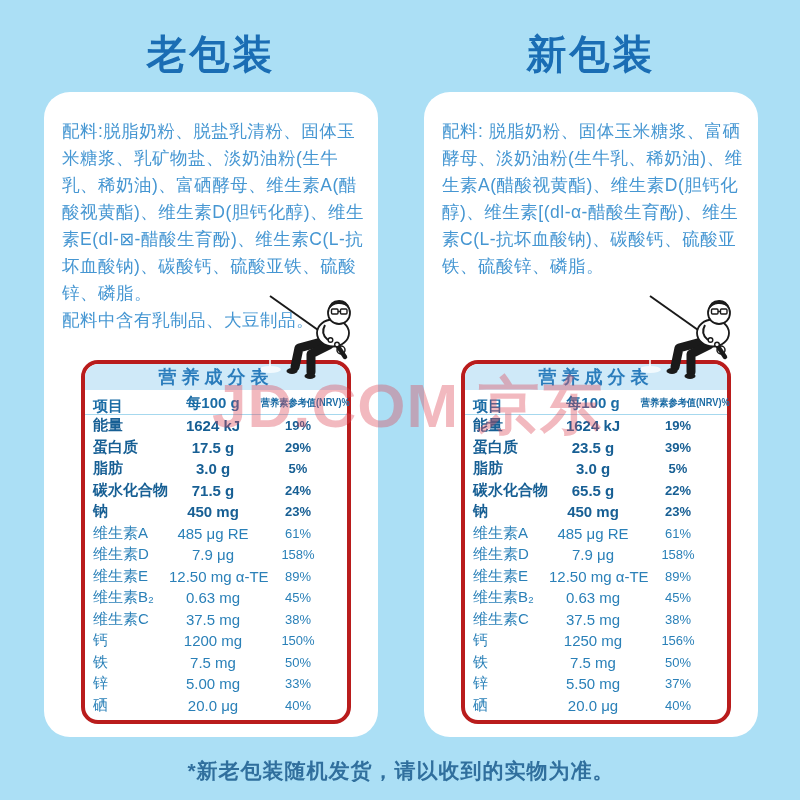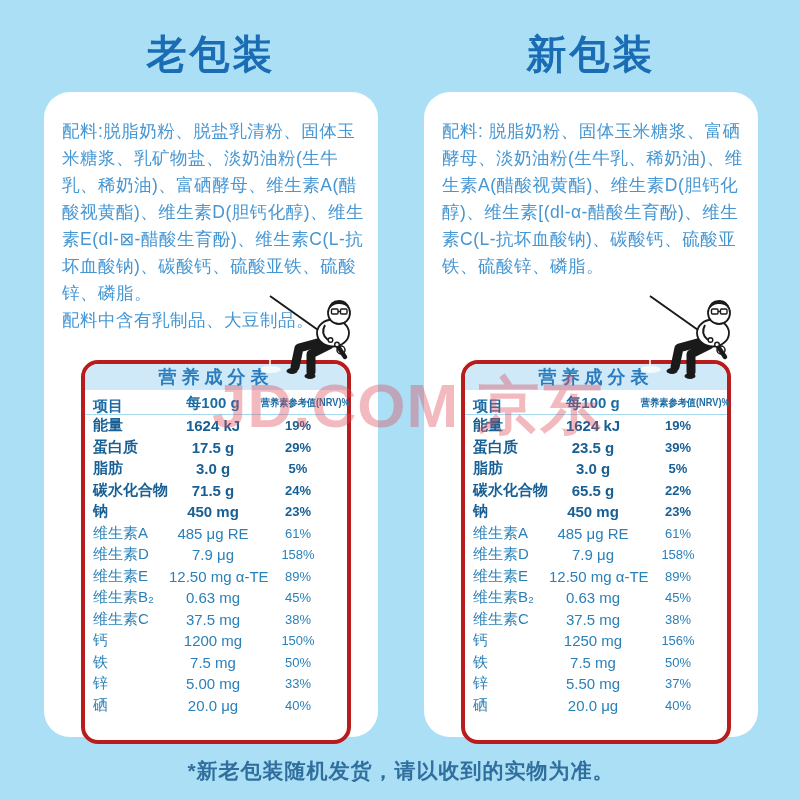--- a/index.html
+++ b/index.html
@@ -35,21 +35,21 @@
   .band-title{color:#2a7cbc;font-size:18px;font-weight:700;letter-spacing:5px;}
   .hrow,.row{
     display:grid;grid-template-columns:76px 88px 1fr;align-items:center;
     padding:0 8px;color:#2a80b8;
   }
   .hrow{height:24px;border-bottom:1.5px solid #a6d8ee;}
   .hrow .c1{font-size:15px;font-weight:700;text-align:left;color:#1b6ca5;margin-top:7px;}
   .hrow .c2{font-size:15px;font-weight:700;text-align:center;color:#1b6ca5;}
   .hrow .c3{font-size:10px;font-weight:700;text-align:center;color:#1b6ca5;
     white-space:nowrap;transform:scaleX(.92);}
-  .rows{padding-bottom:24px;}
+  .rows{padding-bottom:4px;}
   .row{height:21.5px;}
   .row .c1{font-size:15px;text-align:left;white-space:nowrap;}
   .row .c2{font-size:15px;text-align:center;white-space:nowrap;}
   .row .c3{font-size:13px;text-align:center;white-space:nowrap;}
   .row.bold{font-weight:700;color:#175f94;}
   
   .fisher{position:absolute;top:-77px;left:176px;width:100px;height:95px;z-index:5;}
   
   .watermark{
     position:absolute;left:212px;top:364px;z-index:50;pointer-events:none;

